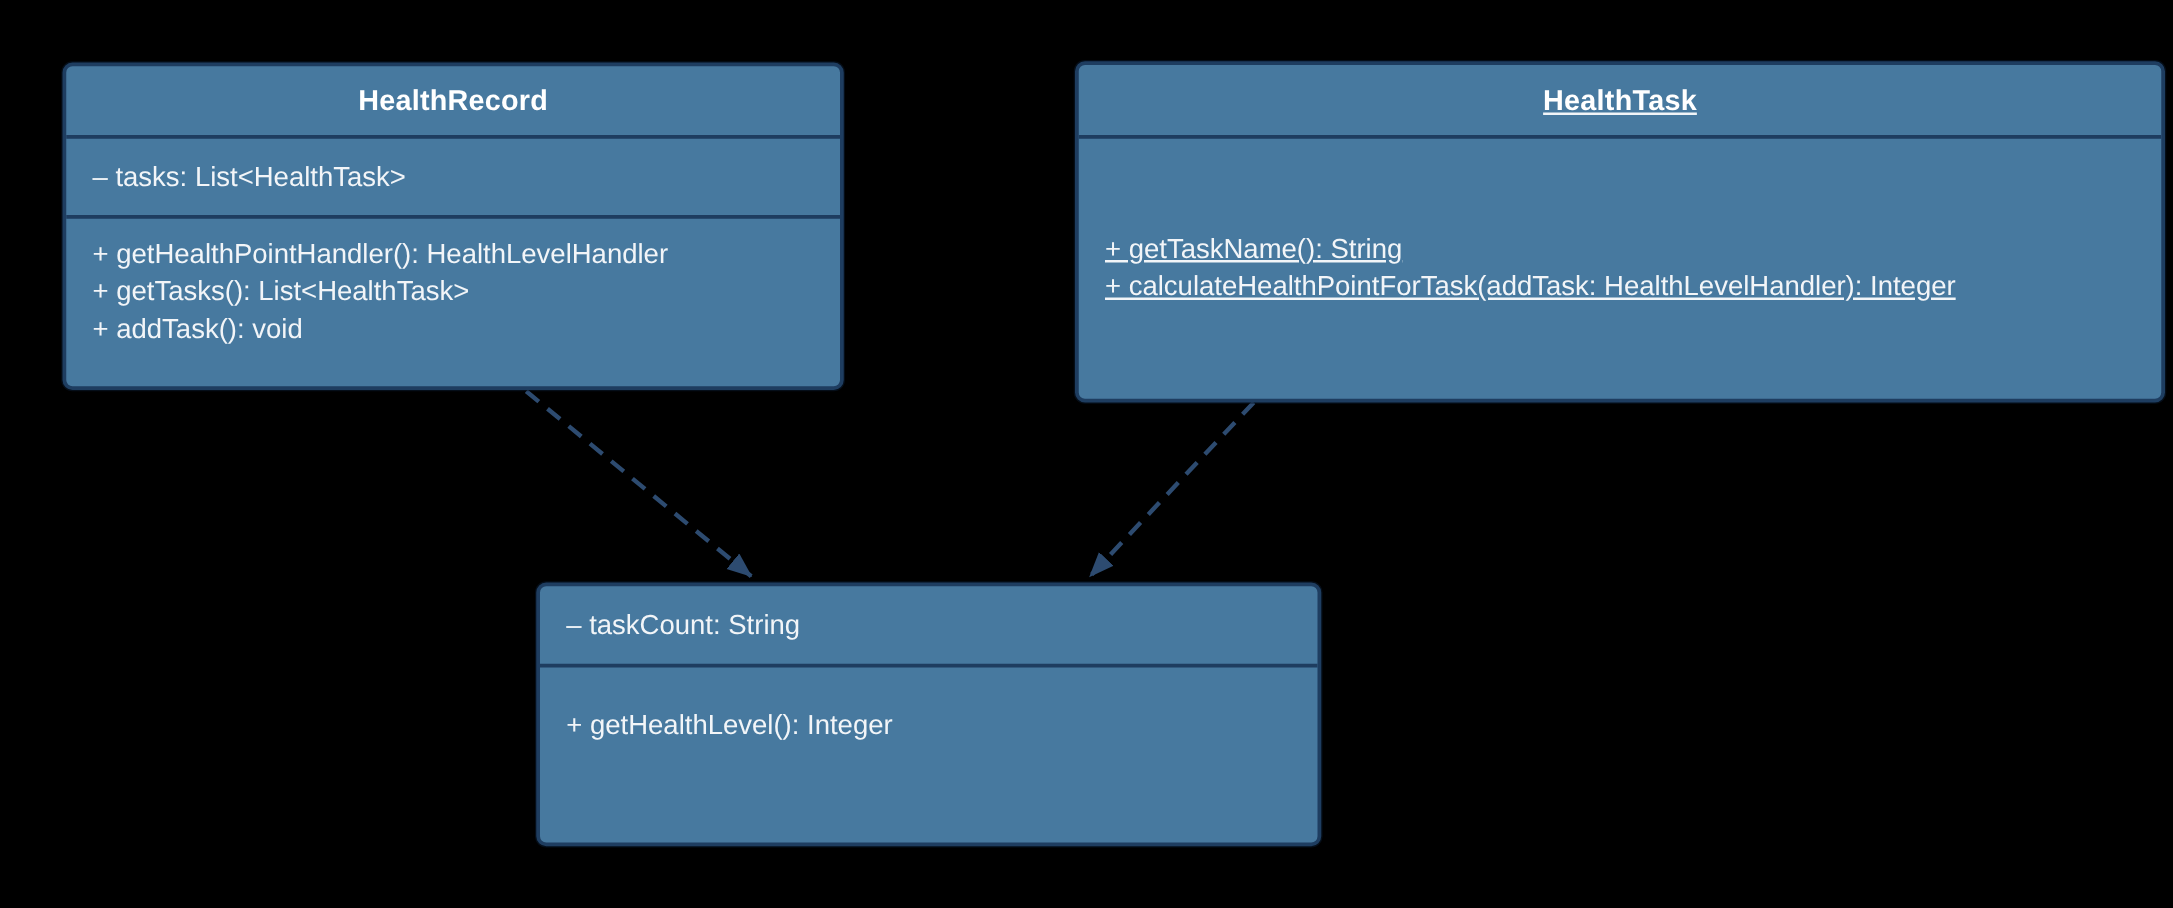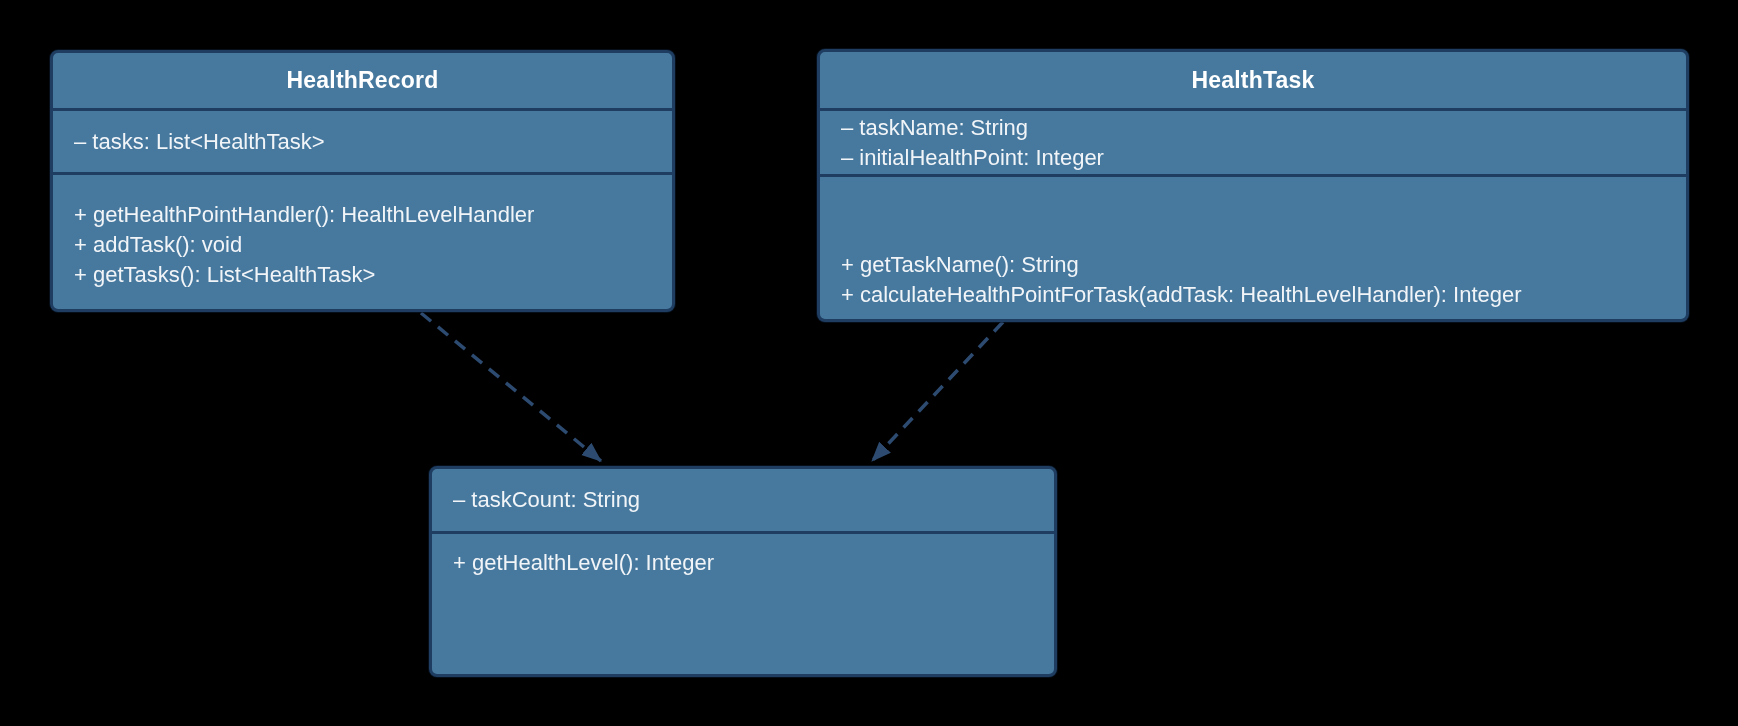--- a/index.html
+++ b/index.html
@@ -60,31 +60,31 @@
     box-sizing: border-box;
   }
   .member-line {
     line-height: 30px;
     white-space: nowrap;
   }
   
   #class-record { left: 50px; top: 50px; width: 625px; height: 262px; }
   #class-record .class-title { height: 55px; }
   #class-record .compartment-attrs { height: 64px; }
-  #class-record .compartment-methods { padding-top: 25px; }
+  #class-record .compartment-methods { padding-top: 13px; }
   
-  #class-task { left: 817px; top: 49px; width: 872px; height: 273px; }
+  #class-task { left: 860px; top: 49px; width: 872px; height: 273px; text-decoration: underline; }
   #class-task .class-title { height: 56px; }
   #class-task .compartment-attrs { height: 66px; }
   #class-task .compartment-methods { padding-top: 73px; }
   
   #class-handler { left: 429px; top: 466px; width: 628px; height: 211px; }
   #class-handler .class-title { height: 55px; }
   #class-handler .compartment-attrs { height: 65px; }
-  #class-handler .compartment-methods { padding-top: 14px; }
+  #class-handler .compartment-methods { padding-top: 31px; }
 </style>
 </head>
 <body>
 
 <div id="canvas">
 
   <svg id="arrow-layer" viewBox="0 0 1738 726" xmlns="http://www.w3.org/2000/svg">
     <defs>
       <marker id="dep-arrowhead" markerUnits="userSpaceOnUse" markerWidth="24" markerHeight="20" refX="19" refY="8" orient="auto">
         <path d="M0,0 L20,8 L0,16 Z" fill="#2d4b70"></path>
@@ -94,31 +94,27 @@
     <line x1="1003" y1="322" x2="872" y2="461" stroke="#2d4b70" stroke-width="3.5" stroke-dasharray="13 9" marker-end="url(#dep-arrowhead)"></line>
   </svg>
 
   <div class="uml-class" id="class-record">
     <div class="class-title">HealthRecord</div>
     <div class="compartment-attrs">
         <div class="member-line">– tasks: List&lt;HealthTask&gt;</div>
       </div>
     <div class="compartment-methods">
         <div class="member-line">+ getHealthPointHandler(): HealthLevelHandler</div>
+        <div class="member-line">+ getTasks(): List&lt;HealthTask&gt;</div>
         <div class="member-line">+ addTask(): void</div>
-        <div class="member-line">+ getTasks(): List&lt;HealthTask&gt;</div>
       </div>
   </div>
 
   <div class="uml-class" id="class-task">
     <div class="class-title">HealthTask</div>
-    <div class="compartment-attrs">
-        <div class="member-line">– taskName: String</div>
-        <div class="member-line">– initialHealthPoint: Integer</div>
-      </div>
     <div class="compartment-methods">
         <div class="member-line">+ getTaskName(): String</div>
         <div class="member-line">+ calculateHealthPointForTask(addTask: HealthLevelHandler): Integer</div>
       </div>
   </div>
 
   <div class="uml-class" id="class-handler">
     <div class="compartment-attrs">
         <div class="member-line">– taskCount: String</div>
       </div>

